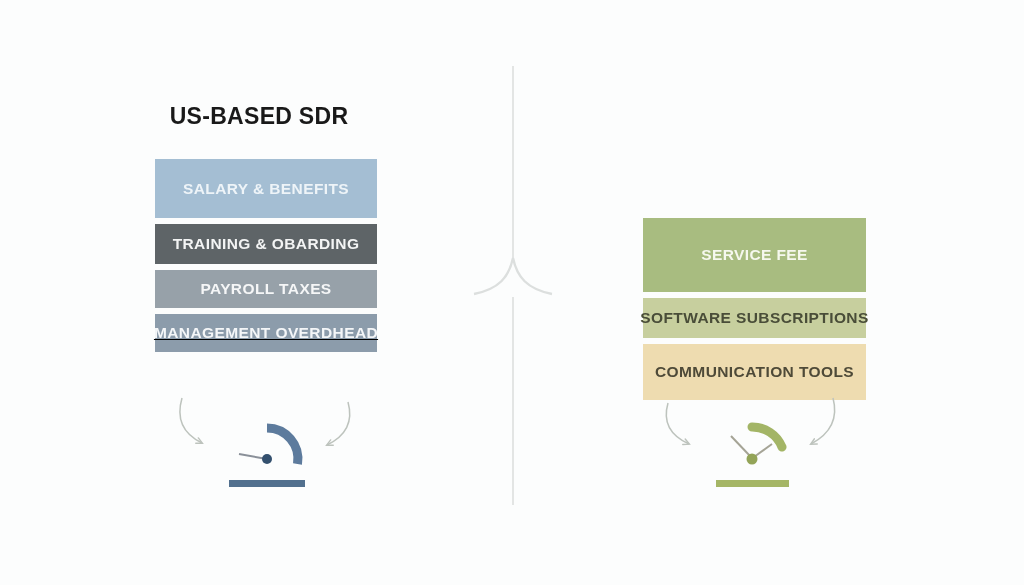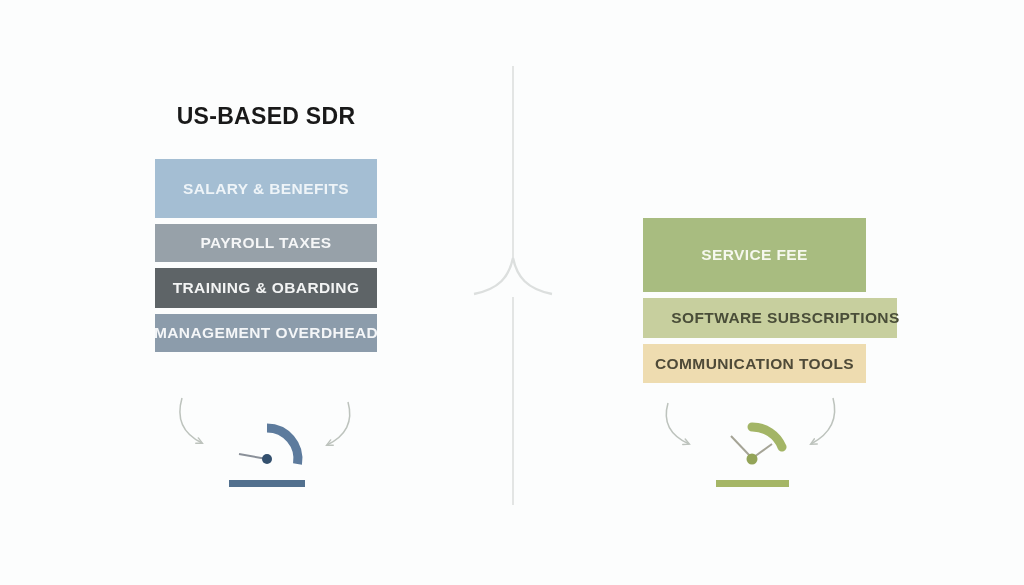--- a/index.html
+++ b/index.html
@@ -25,21 +25,21 @@
     top: 100px;
     height: 32px;
     line-height: 32px;
     text-align: center;
     font-size: 23px;
     font-weight: 700;
     letter-spacing: 0.3px;
     color: var(--title-color, #191919);
     margin: 0;
   }
-  .col-title.left  { left: 155px; width: 222px; text-align: center; }
+  .col-title.left  { left: 148px; width: 222px; text-align: center; }
   .col-title.right { left: 643px; width: 223px; }
   .stack {
     position: absolute;
     display: flex;
     flex-direction: column;
     gap: 6px;
   }
   .stack.left  { left: 155px; top: 159px; width: 222px; }
   .stack.right { left: 643px; top: 218px; width: 223px; }
   .bar {
@@ -70,39 +70,39 @@
 <body>
 
 <div class="stage">
 
   <h2 class="col-title left">US-BASED SDR</h2>
 
   <div class="stack left">
     <div class="bar" style="background-color: rgb(164, 190, 211); height: 59px;">
       <span class="bar-label" style="color: rgb(238, 244, 248);">SALARY &amp; BENEFITS</span>
     </div>
+    <div class="bar" style="background-color: rgb(94, 100, 103); height: 40px;">
+      <span class="bar-label" style="color: rgb(243, 244, 244);">TRAINING &amp; OBARDING</span>
+    </div>
     <div class="bar" style="background-color: rgb(151, 161, 169); height: 38px;">
       <span class="bar-label" style="color: rgb(245, 246, 247);">PAYROLL TAXES</span>
     </div>
-    <div class="bar" style="background-color: rgb(94, 100, 103); height: 40px;">
-      <span class="bar-label" style="color: rgb(243, 244, 244);">TRAINING &amp; OBARDING</span>
-    </div>
-    <div class="bar" style="background-color: rgb(140, 156, 171); height: 38px;">
+    <div class="bar" style="background-color: rgb(140, 156, 171); height: 38px; text-decoration: underline;">
       <span class="bar-label" style="color: rgb(244, 246, 248);">MANAGEMENT OVERDHEAD</span>
     </div>
   </div>
 
   <div class="stack right">
     <div class="bar" style="background-color: rgb(168, 188, 128); height: 74px;">
       <span class="bar-label" style="color: rgb(246, 248, 238);">SERVICE FEE</span>
     </div>
-    <div class="bar" style="background-color: rgb(199, 207, 158); height: 40px; padding-left: 31px;">
+    <div class="bar" style="background-color: rgb(199, 207, 158); height: 40px;">
       <span class="bar-label" style="color: rgb(73, 77, 56);">SOFTWARE SUBSCRIPTIONS</span>
     </div>
-    <div class="bar" style="background-color: rgb(238, 220, 176); height: 39px;">
+    <div class="bar" style="background-color: rgb(238, 220, 176); height: 56px;">
       <span class="bar-label" style="color: rgb(78, 74, 56);">COMMUNICATION TOOLS</span>
     </div>
   </div>
 
   <svg class="overlay-svg" viewBox="0 0 1024 585">
     <defs>
       <marker id="ah" markerWidth="9" markerHeight="9" refX="6.5" refY="4" orient="auto" markerUnits="userSpaceOnUse">
         <path class="arrow-path" d="M1,1 L7,4 L1,7" stroke-width="1.4" stroke-linecap="round"></path>
       </marker>
     </defs>

